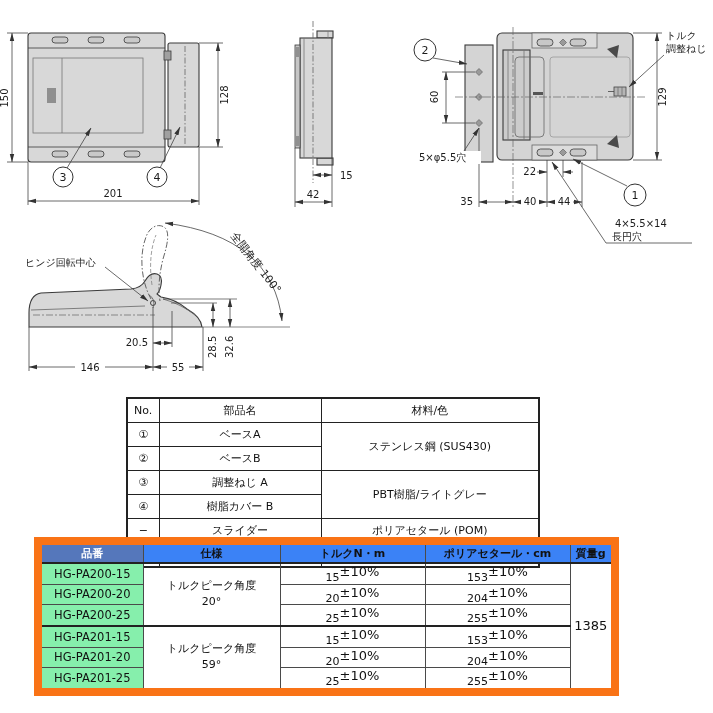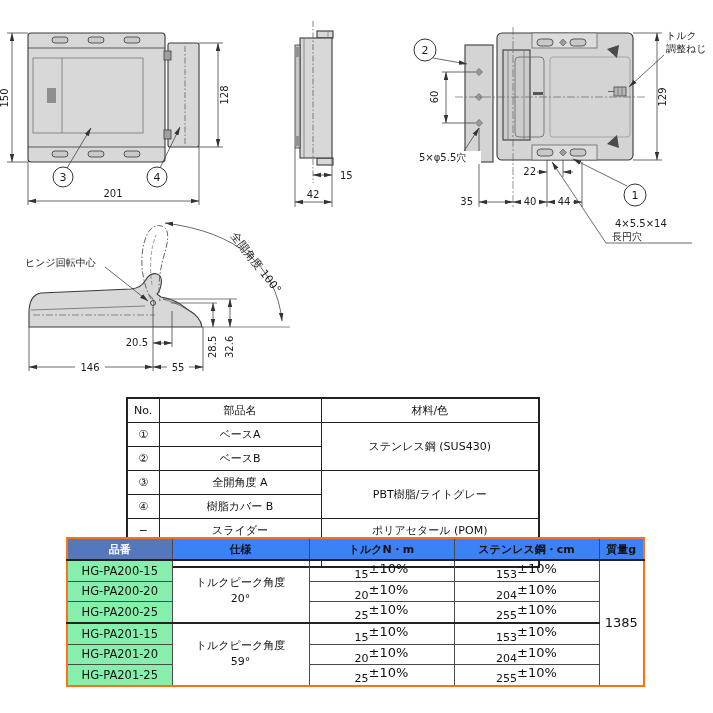--- a/index.html
+++ b/index.html
@@ -9,21 +9,21 @@
   .drawing { position:absolute; }
   svg text { font-family:"DejaVu Sans","Liberation Sans",sans-serif; fill:#1c1c1c; }
   table { border-collapse:collapse; table-layout:fixed; }
 
   
   .parts-table { position:absolute; left:126px; top:397px; width:412px; border:2px solid #222; font-size:11px; }
   .parts-table th, .parts-table td { border:1px solid #222; text-align:center; vertical-align:middle; padding:4px 3px; height:17px; font-weight:normal; }
   .parts-table thead th { height:18px; }
 
   
-  .spec-table { position:absolute; left:66px; top:537px; width:577px; border:2px solid #f97316; font-size:11px; }
+  .spec-table { position:absolute; left:34px; top:537px; width:577px; border:8px solid #f97316; font-size:11px; }
   .spec-table th, .spec-table td { border:1px solid #4a4a4a; text-align:center; vertical-align:middle; height:18px; padding:0 2px; }
   .spec-table thead th { height:22px; background:#3b82f6; font-weight:bold; border-bottom:2px solid #222; }
   .spec-table th.model-h { background:#5577bb; color:#fff; }
   .spec-table td.model { background:#86efac; font-size:11.5px; }
   .spec-table td.spec-cell { line-height:1.5; }
   .spec-table td.mass { font-size:13px; }
   .spec-table sup { font-size:13px; }
   .spec-table tr.group-sep td { border-top:2px solid #222; }
 
   .footer-note { position:absolute; left:48px; top:674px; font-size:11.5px; color:#222; }
@@ -254,21 +254,21 @@
         <td>①</td>
         <td>ベースA</td>
         <td rowspan="2">ステンレス鋼 (SUS430)</td>
       </tr>
       <tr>
         <td>②</td>
         <td>ベースB</td>
       </tr>
       <tr>
         <td>③</td>
-        <td>全開角度 A</td>
+        <td>調整ねじ A</td>
         <td rowspan="2">PBT樹脂/ライトグレー</td>
       </tr>
       <tr>
         <td>④</td>
         <td>樹脂カバー B</td>
       </tr>
       <tr>
         <td>−</td>
         <td>スライダー</td>
         <td>ポリアセタール (POM)</td>
@@ -287,21 +287,21 @@
         <col style="width:137px">
         <col style="width:145px">
         <col style="width:145px">
         <col style="width:45px">
       </colgroup>
     <thead>
       <tr>
         <th class="model-h">品番</th>
         <th>仕様</th>
         <th>トルクN・m</th>
-        <th>ステンレス鋼・cm</th>
+        <th>ポリアセタール・cm</th>
         <th>質量g</th>
       </tr>
     </thead>
     <tbody>
       <tr>
         <td class="model">HG-PA200-15</td>
         <td rowspan="3" class="spec-cell">
           <span>トルクピーク角度</span><br>
           <span>20°</span>
         </td>

